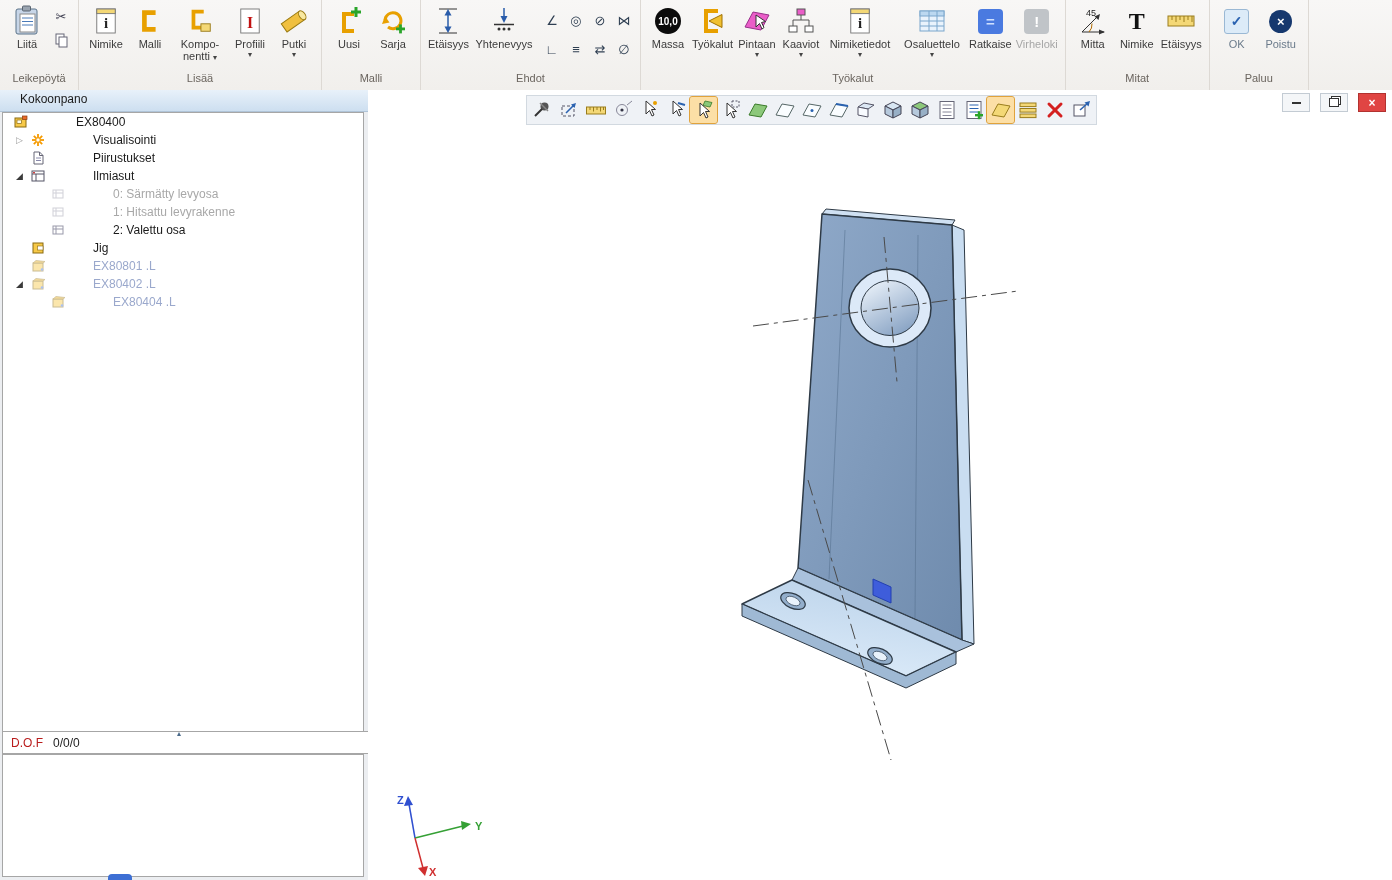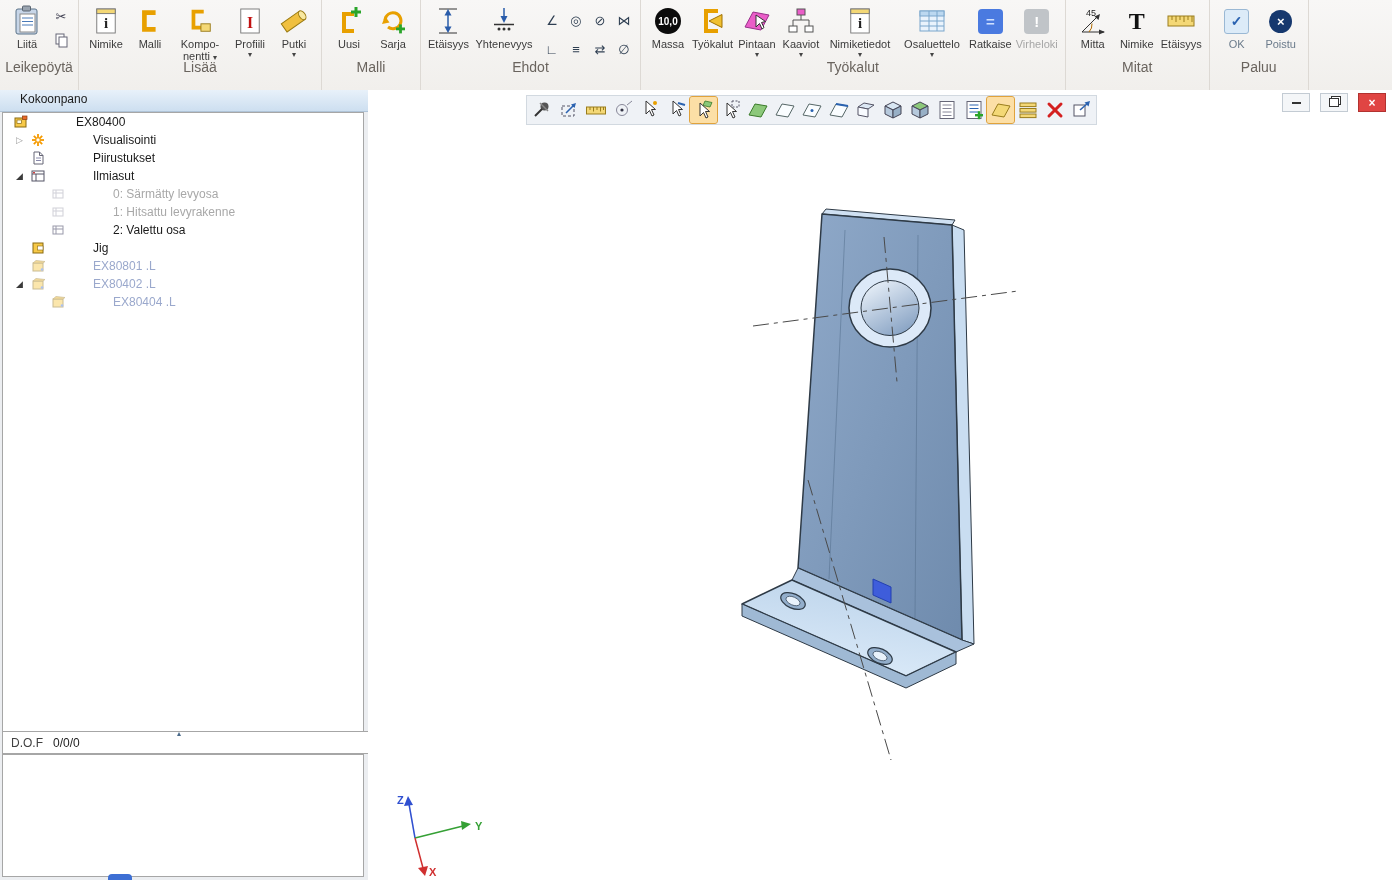--- a/index.html
+++ b/index.html
@@ -4,22 +4,22 @@
 <title>CAD Assembly</title>
 <style>
   html,body{margin:0;padding:0;width:1392px;height:880px;overflow:hidden;
     font-family:"Liberation Sans",sans-serif;background:#e8e8e8;}
   
   .ribbon{position:absolute;left:0;top:0;width:1392px;height:90px;
     background:linear-gradient(#f8f7f6,#f1efec);border-bottom:1px solid #d5d2ce;
     display:flex;align-items:stretch;}
   .rgroup{position:relative;padding:3px 5px 16px 5px;border-right:1px solid #ddd9d4;
     display:flex;align-items:flex-start;flex:none;}
-  .rgroup-label{position:absolute;bottom:15px;left:0;right:0;text-align:center;
-    font-size:14px;color:#6a645e;}
+  .rgroup-label{position:absolute;bottom:6px;left:0;right:0;text-align:center;
+    font-size:11px;color:#6a645e;}
   .rbtn{display:flex;flex-direction:column;align-items:center;min-width:40px;
     padding:1px 2px;cursor:pointer;border-radius:3px;}
   .ric{height:34px;display:flex;align-items:center;justify-content:center;}
   .rlb{font-size:11px;color:#3b3b3b;text-align:left;line-height:12px;white-space:nowrap;}
   .rlb.disabled{color:#a6a6a6;}
   .rlb.returnlbl{color:#6b7b8b;}
   .rdd{font-size:8px;color:#444;line-height:9px;}
   .scol{display:flex;flex-direction:column;gap:4px;margin:3px 2px 0 2px;}
   .sbtn{width:20px;height:20px;display:flex;align-items:center;justify-content:center;
     border-radius:2px;cursor:pointer;}
@@ -54,21 +54,21 @@
   .exp.open{color:#3a3a3a;}
   .ti{width:14px;height:14px;flex:none;margin-right:4px;}
   .ti.dim{opacity:.45;}
   .tl{color:#1a1a1a;margin-left:44px;}
   .tl.dim{color:#a8a8a8;}
   .tl.dimblue{color:#9aa8cc;}
   .tl.blue{color:#2a3cc0;}
   .dof-box{position:absolute;left:2px;top:641px;width:360px;height:21px;background:#fff;
     border:1px solid #a6a6a6;font-size:12px;display:flex;align-items:center;gap:10px;padding:0 8px;}
   .split-handle{position:absolute;top:-3px;left:174px;font-size:8px;color:#4a6a8a;cursor:row-resize;}
-  .dof-label{color:#404040;}
+  .dof-label{color:#b91c1c;}
   .dof-value{color:#222;}
   .lower-box{position:absolute;left:2px;top:664px;width:360px;height:121px;background:#fff;
     border:1px solid #a6a6a6;}
   .bottom-fragment{position:absolute;left:108px;top:784px;width:24px;height:6px;
     background:#3d6fd4;border-radius:4px 4px 0 0;}
   
   .viewport{position:absolute;left:368px;top:90px;width:1024px;height:790px;background:#ffffff;}
   .model-svg{position:absolute;left:0;top:0;width:1024px;height:790px;}
   .vt-bar{position:absolute;left:158px;top:5px;display:flex;align-items:center;padding:1px;
     background:rgba(238,241,245,.92);border:1px solid #d2d9e0;}

